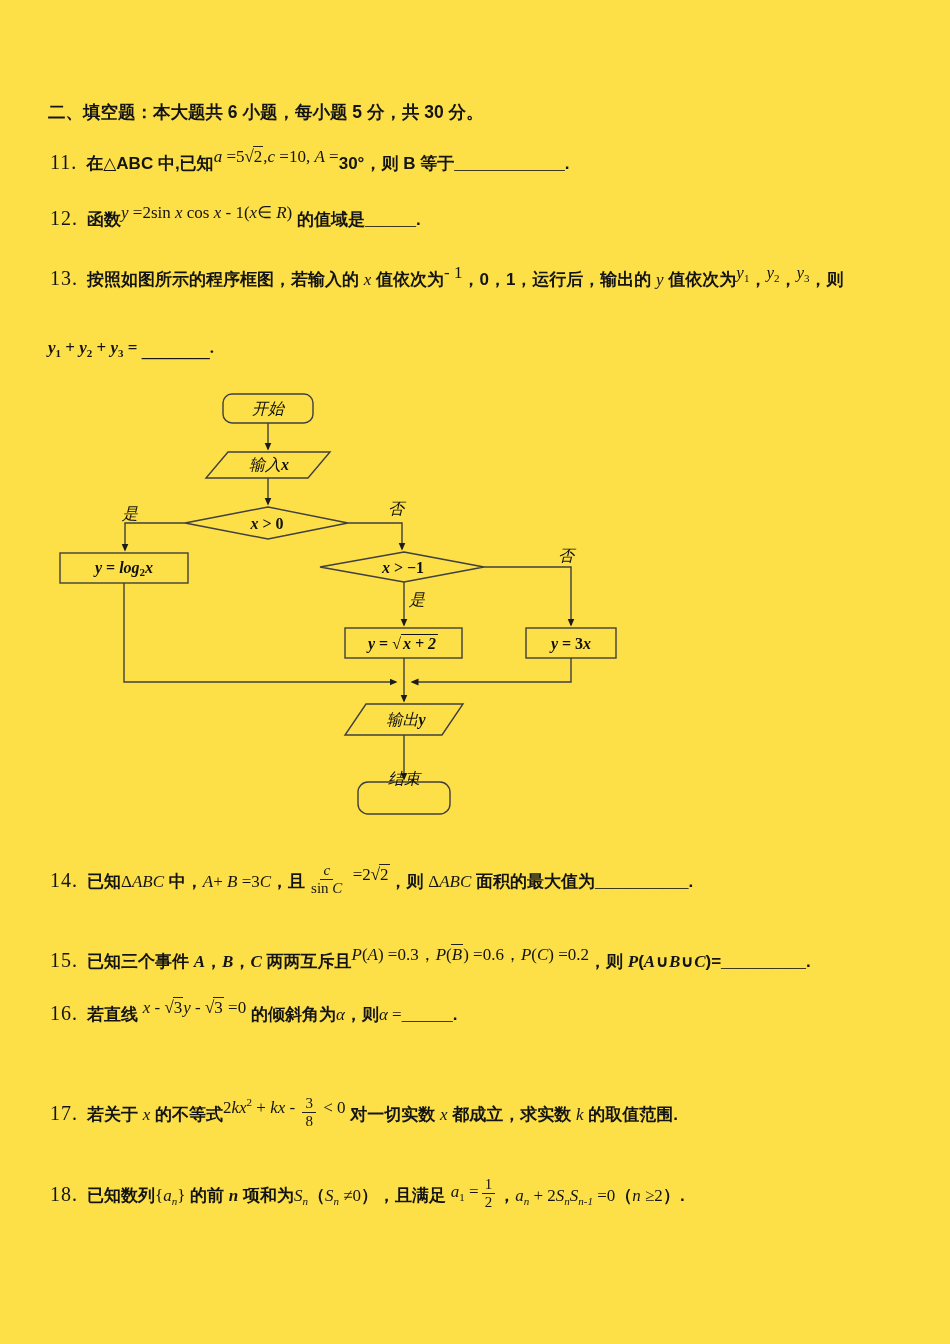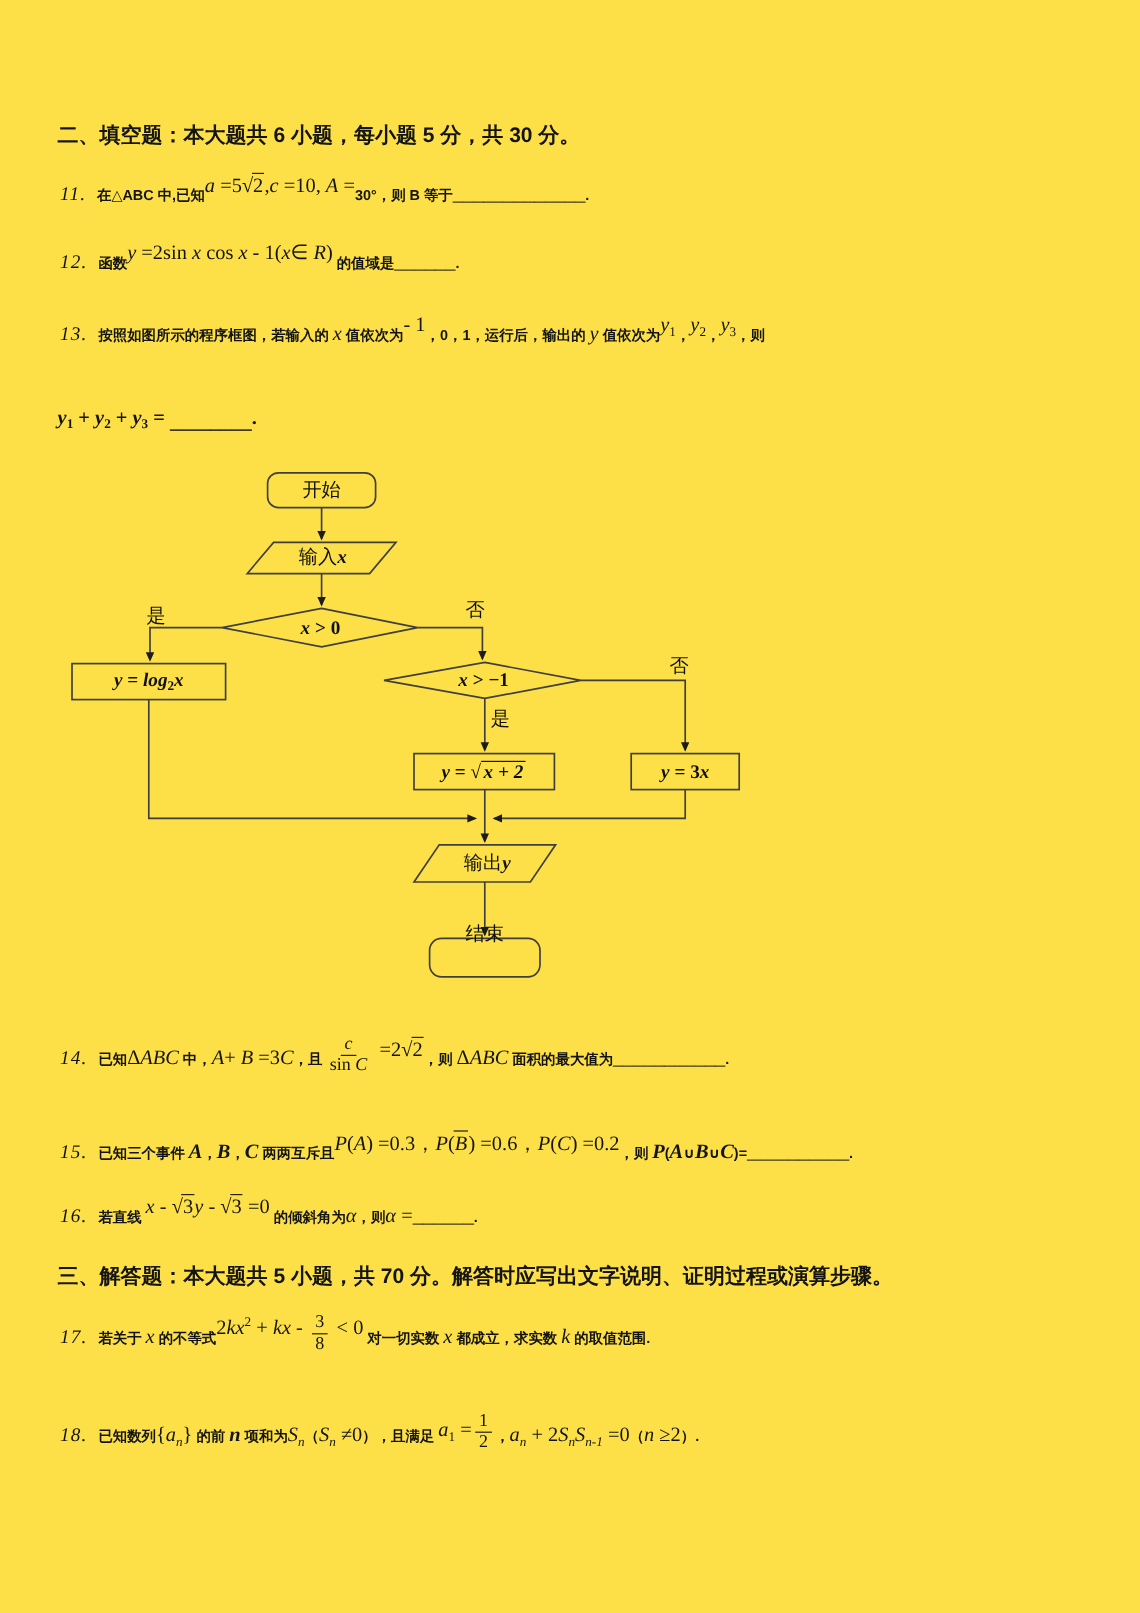--- a/index.html
+++ b/index.html
@@ -12,52 +12,51 @@
     overflow:hidden;
   }
   .line{
     position:absolute;
     white-space:nowrap;
     font-size:17px;
     line-height:24px;
   }
   .qnum{
     font-family:"Liberation Serif",serif;
-    font-size:16px;
+    font-size:20px;
     margin-right:9px;
     letter-spacing:1px;
-    font-style:italic;
   }
   .sech{
     font-family:"Liberation Sans","DejaVu Sans",sans-serif;
     font-weight:700;
     font-size:17.5px;
   }
   
-  .cn{font-family:"Liberation Sans","DejaVu Sans",sans-serif;font-weight:700;font-size:12px;}
+  .cn{font-family:"Liberation Sans","DejaVu Sans",sans-serif;font-weight:700;font-size:17px;}
   .mu{font-family:"Liberation Serif",serif;font-style:normal;}
   .m{font-family:"Liberation Serif",serif;font-style:italic;}
   .mb{font-family:"Liberation Serif",serif;font-style:italic;font-weight:700;}
   .up{position:relative;top:-7px;}
   .up2{position:relative;top:-4px;}
   .dn{position:relative;top:4px;}
   .sub{font-size:11px;vertical-align:-4px;}
   .sup{font-size:11px;vertical-align:7px;}
   .rad{border-top:1.2px solid #222;padding:0 1px;margin-left:-1px;}
   .frac{display:inline-flex;flex-direction:column;align-items:center;vertical-align:middle;line-height:1.1;font-size:15px;margin:0 3px;}
   .frac .fn{border-bottom:1.2px solid #222;padding:0 3px;}
   .frac .fd{padding:0 3px;}
   
   #flowchart{position:absolute;left:50px;top:388px;width:580px;height:440px;}
   #flowchart svg{position:absolute;left:0;top:0;}
   .fc-label{
     position:absolute;transform:translate(-50%,-50%);
     white-space:nowrap;font-size:16px;color:#101010;line-height:1;
   }
-  .fcn{font-family:"Liberation Sans","DejaVu Sans",sans-serif;font-weight:400;}
+  .fcn{font-family:"Liberation Sans","DejaVu Sans",sans-serif;font-weight:400;font-style:italic;}
   .fm{font-family:"Liberation Serif",serif;font-style:italic;font-weight:600;}
   .fmu{font-family:"Liberation Serif",serif;font-weight:600;}
   .fsub{font-size:11px;vertical-align:-3px;}
   .frad{border-top:1.3px solid #141414;padding:0 2px;}
 </style>
 </head>
 <body>
 
 <div id="paper">
 
@@ -134,21 +133,20 @@
   </div>
 
   <div class="line" style="left:50px;top:948px;">
     <span class="qnum">15.</span><span><span class="cn">已知三个事件 </span><span class="mb">A</span><span class="cn">，</span><span class="mb">B</span><span class="cn">，</span><span class="mb">C</span><span class="cn"> 两两互斥且</span><span class="m up">P</span><span class="mu up">(</span><span class="m up">A</span><span class="mu up">) =0.3，</span><span class="m up">P</span><span class="mu up">(</span><span class="m up rad">B</span><span class="mu up">) =0.6，</span><span class="m up">P</span><span class="mu up">(</span><span class="m up">C</span><span class="mu up">) =0.2</span><span class="cn">，则 </span><span class="mb">P</span><span class="cn">(</span><span class="mb">A</span><span class="cn">∪</span><span class="mb">B</span><span class="cn">∪</span><span class="mb">C</span><span class="cn">)=</span><span class="mu">__________</span><span class="cn">.</span></span>
   </div>
 
   <div class="line" style="left:50px;top:1001px;">
     <span class="qnum">16.</span><span><span class="cn">若直线 </span><span class="m up">x</span><span class="mu up"> - </span><span class="mu up">√</span><span class="mu up rad">3</span><span class="m up">y</span><span class="mu up"> - </span><span class="mu up">√</span><span class="mu up rad">3</span><span class="mu up"> =0</span><span class="cn"> 的倾斜角为</span><span class="m">α</span><span class="cn">，则</span><span class="m">α</span><span class="mu"> =</span><span class="mu">______</span><span class="cn">.</span></span>
   </div>
 
-  <div class="line sech" style="left:48px;top:1051px;">三、解答题：本大题共 5 小题，共 70 分。解答时应写出文字说明、证明过程或演算步骤。</div>
 
   <div class="line" style="left:50px;top:1097px;">
     <span class="qnum">17.</span><span><span class="cn">若关于 </span><span class="m">x</span><span class="cn"> 的不等式</span><span class="mu up">2</span><span class="m up">k</span><span class="m up">x</span><span class="mu sup up">2</span><span class="mu up"> + </span><span class="m up">k</span><span class="m up">x</span><span class="mu up"> - </span><span class="up2 frac">
           <span class="fn"><span class="mu">3</span></span>
           <span class="fd"><span class="mu">8</span></span>
         </span><span class="mu up"> &lt; 0</span><span class="cn">  对一切实数 </span><span class="m">x</span><span class="cn"> 都成立，求实数 </span><span class="m">k</span><span class="cn"> 的取值范围</span><span class="cn">.</span></span>
   </div>
 
   <div class="line" style="left:50px;top:1180px;">
     <span class="qnum">18.</span><span><span class="cn">已知数列</span><span class="mu">{</span><span class="m">a</span><span class="m sub">n</span><span class="mu">}</span><span class="cn"> 的前 </span><span class="mb">n</span><span class="cn"> 项和为</span><span class="m">S</span><span class="m sub">n</span><span class="cn">（</span><span class="m">S</span><span class="m sub">n</span><span class="mu"> ≠0</span><span class="cn">）</span><span class="cn">，且满足 </span><span class="m up2">a</span><span class="mu sub up2">1</span><span class="mu up2"> =</span><span class="up2 frac">

